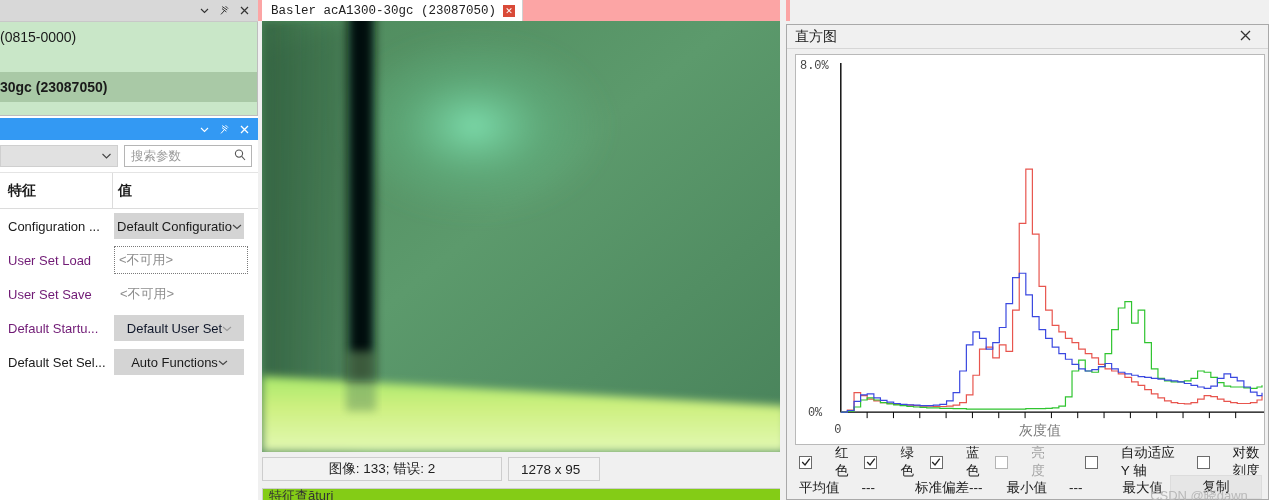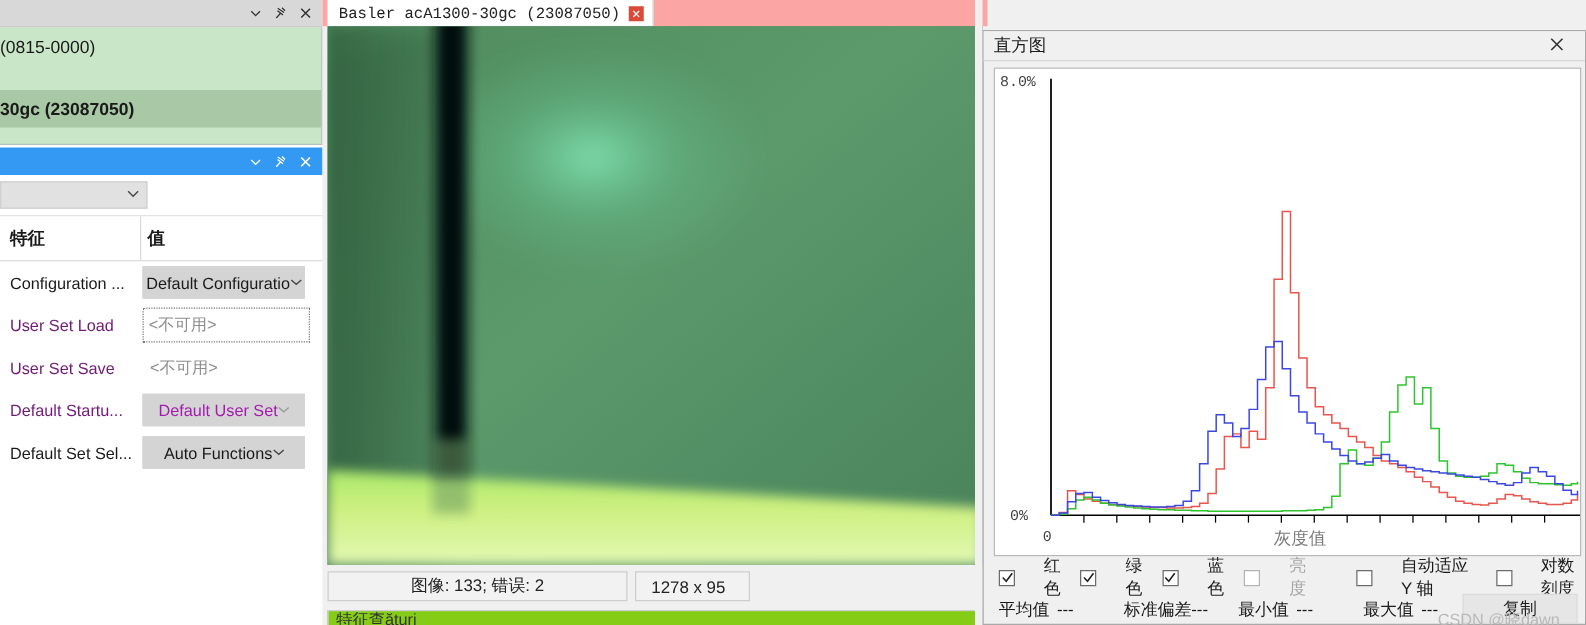--- a/index.html
+++ b/index.html
@@ -66,21 +66,21 @@
   .feat-row { display: flex; height: 34px; align-items: center; }
   .feat-row .c1 { width: 112px; padding-left: 8px; font-size: 13px; white-space: nowrap; overflow: hidden; }
   .feat-row .c2 { flex: 1; padding-left: 2px; height: 100%; display: flex; align-items: center; }
   .feat-row.disabled .c1 { color: #701a75; }
 
   .val-combo {
     width: 130px; height: 26px; background: #d4d4d4; border: 1px solid #d4d4d4;
     display: flex; align-items: center; justify-content: center; padding: 0 4px 0 5px;
     font-size: 13px; overflow: hidden; white-space: nowrap;
   }
-  .val-combo.dim { color: #a21caf; }
+  .val-combo.dim { color: #0f172a; }
   .val-dotted {
     width: 134px; height: 28px; border: 1px dotted #7a7a7a; background: #fff;
     display: flex; align-items: center; padding-left: 4px; font-size: 13px; color: #8e8e8e;
   }
   .val-plain { font-size: 13px; color: #8e8e8e; padding-left: 6px; }
 
   
   #cam-window { position: absolute; left: 258px; top: 0; width: 532px; height: 500px; background: #f0f0f0; }
   #cam-tabstrip { height: 21px; background: #fca5a5; position: relative; text-decoration: underline; }
   #cam-tab {
@@ -137,21 +137,21 @@
   .ctl-row { display: flex; align-items: center; height: 26px; padding-left: 12px; }
   .cb-item { display: flex; align-items: center; gap: 23px; margin-right: 14px; font-size: 13.5px; color: #1a1a1a; }
   .cb-item.dim { color: #a4a4a4; }
   .cbx {
     width: 13px; height: 13px; border: 1px solid #6b6b6b; background: #fff;
     display: flex; align-items: center; justify-content: center; flex: none;
   }
   .cbx.dim { border-color: #b4b4b4; }
   .cbx svg { display: block; }
   .stat-row { display: flex; align-items: center; height: 26px; padding-left: 12px; font-size: 13.5px; color: #1a1a1a; }
-  .stat-item { display: flex; align-items: baseline; gap: 6px; }
+  .stat-item { display: flex; align-items: baseline; gap: 22px; }
   .stat-dash { color: #1a1a1a; letter-spacing: 0px; }
   #copy-btn {
     position: absolute; right: 8px; top: 26px; width: 92px; height: 24px;
     background: #e6e6e6; border: 1px solid #dcdcdc;
     display: flex; align-items: center; justify-content: center; font-size: 13.5px; color: #222;
   }
   #watermark {
     position: absolute; right: 6px; top: 38px; width: 130px;
     font-size: 13px; color: #b9b9b9; text-align: center; pointer-events: none;
     font-family: "Liberation Sans", sans-serif;
@@ -216,20 +216,29 @@
             </svg>
         </span>
       </div>
 
       <div id="params-toolbar">
         <div class="combo" id="filter-combo">
           <span></span>
           <span class="chev">
             <svg width="11" height="8" viewBox="0 0 11 8">
                 <path d="M1.5 2 L5.5 6 L9.5 2" fill="none" stroke="#444" stroke-width="1.1"></path>
+              </svg>
+          </span>
+        </div>
+        <div class="searchbox">
+          <span>搜索参数</span>
+          <span>
+            <svg width="14" height="14" viewBox="0 0 14 14">
+                <circle cx="6" cy="5.6" r="3.6" fill="none" stroke="#555" stroke-width="1.1"></circle>
+                <path d="M8.7 8.4 L12 12" stroke="#555" stroke-width="1.1" fill="none"></path>
               </svg>
           </span>
         </div>
       </div>
 
       <div id="feat-head">
         <div class="c1">特征</div>
         <div class="c2">值</div>
       </div>
 

